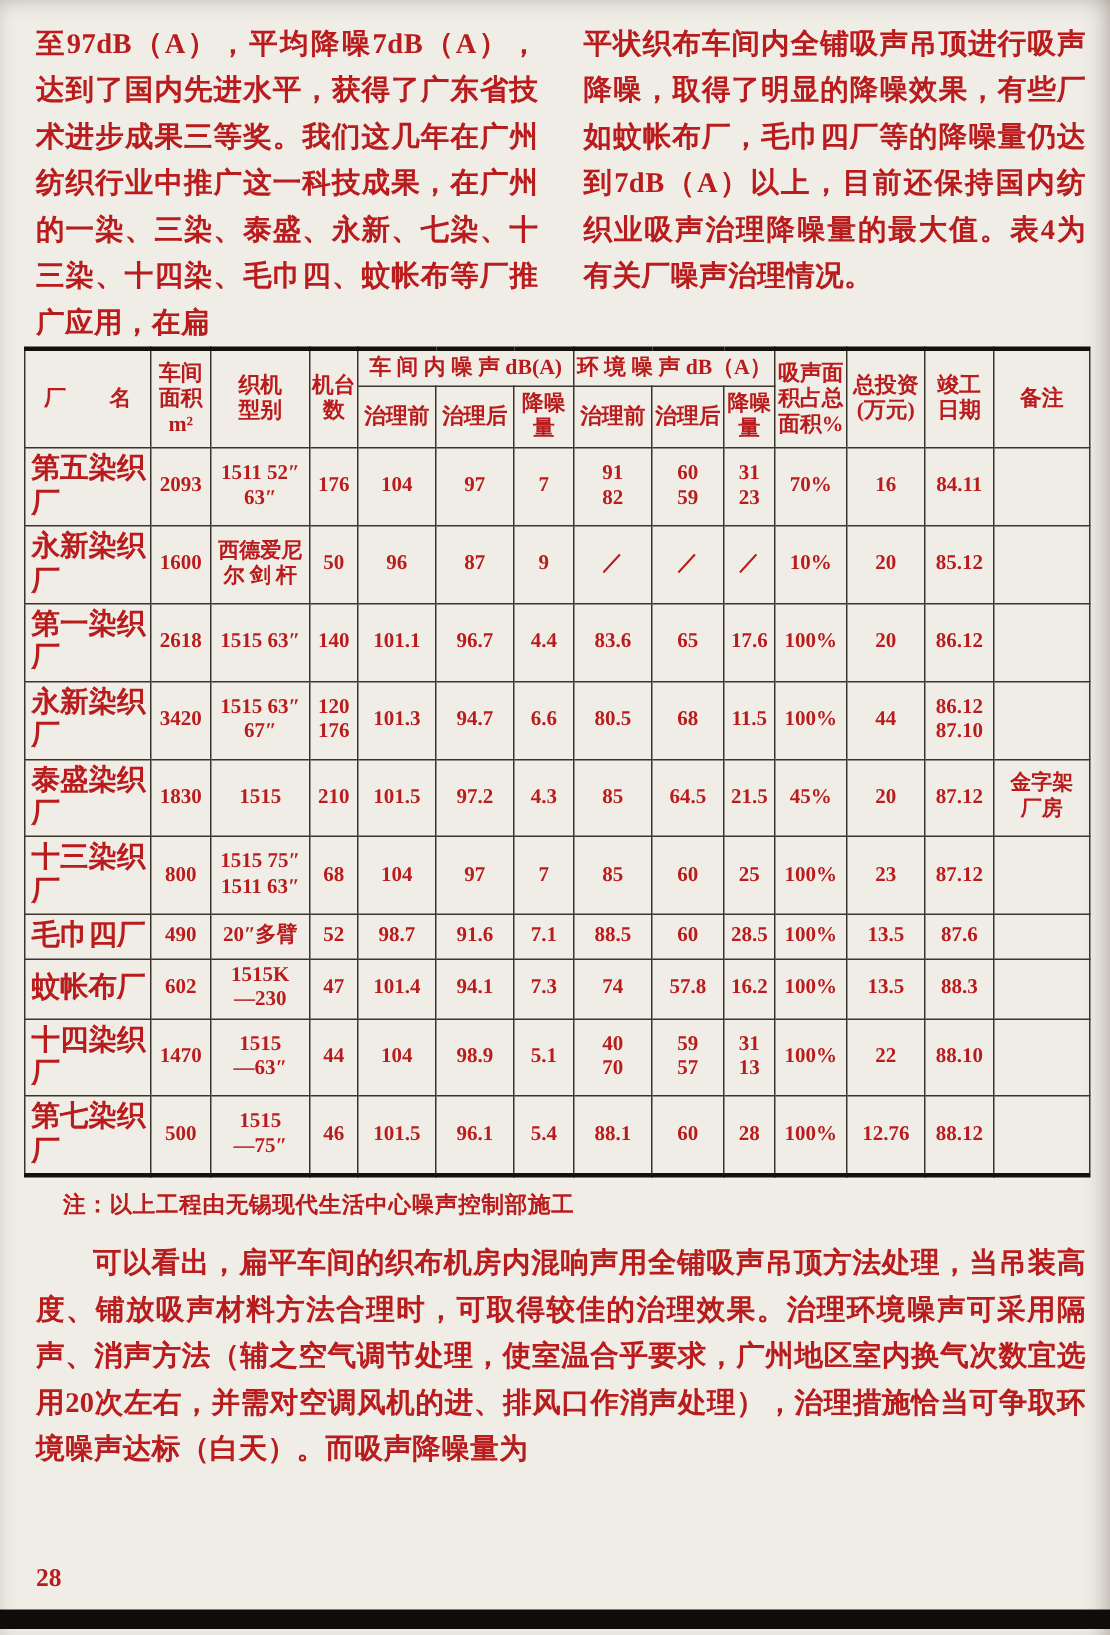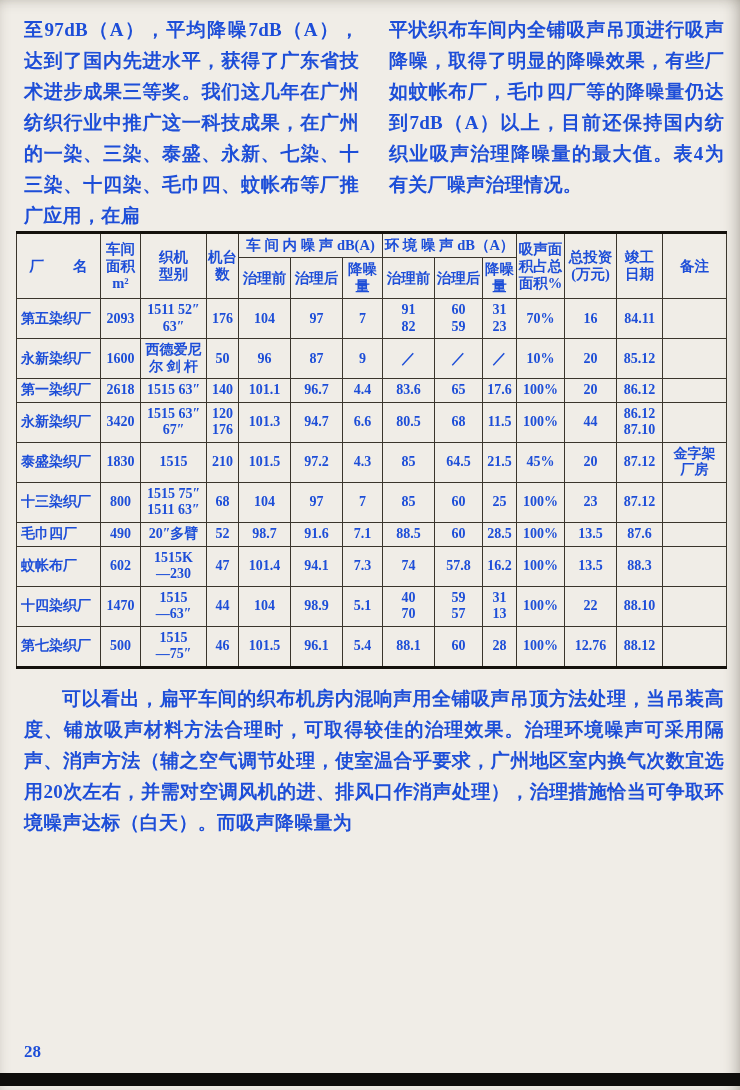--- a/index.html
+++ b/index.html
@@ -4,21 +4,21 @@
 <style>
   html,body { margin:0; padding:0; background:#d8d5cf; }
   .page {
     position:relative;
     width:740px; height:1090px;
     background:#f0ede7;
     box-shadow: inset -12px 0 16px -10px rgba(70,62,50,.38),
                 inset 0 10px 14px -10px rgba(70,62,50,.22),
                 inset 10px 0 14px -12px rgba(70,62,50,.18);
     font-family:"Liberation Serif","DejaVu Serif",serif;
-    color:#1d4ed8;
+    color:#b91c1c;
     overflow:hidden;
   }
   .top-cols, .bottom-cols { display:flex; gap:30px; padding:14px 16px 0 24px; }
   .para {
     flex:1;
     font-size:19px; line-height:31px;
     font-weight:700;
     text-align:justify; text-justify:inter-ideograph;
     letter-spacing:.3px;
   }
@@ -37,21 +37,21 @@
   }
   table.noise th, table.noise td {
     border:1px solid #3a352c;
     font-size:14px; line-height:1.18;
     font-weight:700;
     padding:3px 1px;
     text-align:center;
     white-space:pre-line;
     overflow:hidden;
   }
-  table.noise td.factory { text-align:left; padding-left:4px; font-size:14px; }
+  table.noise td.factory { text-align:left; padding-left:4px; font-size:19px; }
   table.noise th { font-size:14.5px; }
   .tbl-note {
     margin:9px 0 0 42px;
     font-size:15px; font-weight:700; letter-spacing:.5px;
   }
   .page-number {
     position:absolute; left:24px; bottom:28px;
     font-size:17px; font-weight:700;
   }
   .scan-bar {
@@ -291,20 +291,21 @@
         <td>60</td>
         <td>28</td>
         <td>100%</td>
         <td>12.76</td>
         <td>88.12</td>
         <td></td>
       </tr>
     </tbody>
   </table>
 
+  <div class="tbl-note">注：以上工程由无锡现代生活中心噪声控制部施工</div>
 
   <div class="bottom-cols">
     <div class="para indent">可以看出，扁平车间的织布机房内混响声用全铺吸声吊顶方法处理，当吊装高度、铺放吸声材料方法合理时，可取得较佳的治理效果。治理环境噪声可采用隔声、消声方法（辅之空气调节处理，使室温合乎要求，广州地区室内换气次数宜选用20次左右，并需对空调风机的进、排风口作消声处理），治理措施恰当可争取环境噪声达标（白天）。而吸声降噪量为</div>
   </div>
 
   <div class="page-number">28</div>
   <div class="scan-bar"></div>
 
 </div>
 

